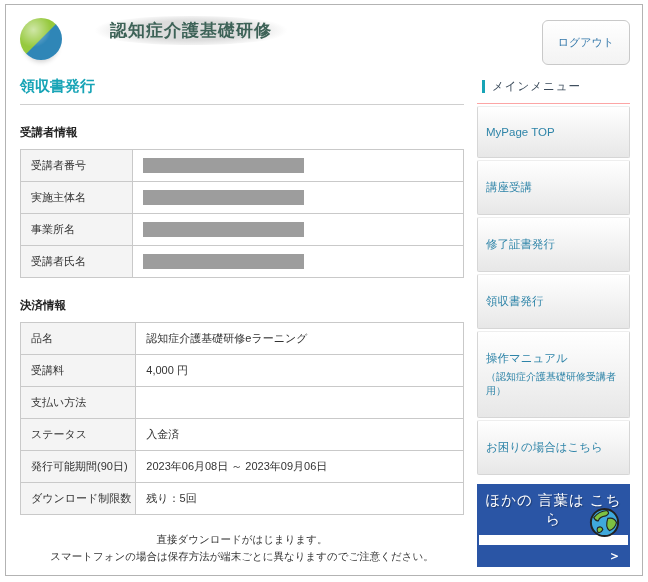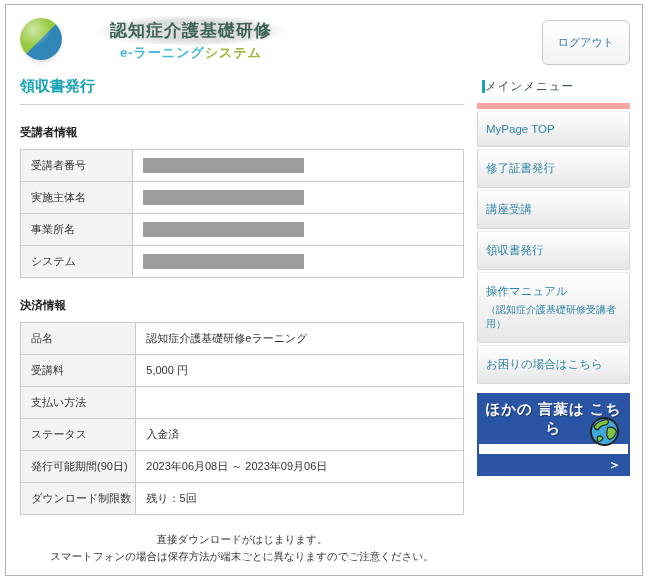--- a/index.html
+++ b/index.html
@@ -49,51 +49,50 @@
   .sec-title{font-size:11.5px;font-weight:bold;color:#222;margin:20px 0 9px;}
   .info-table{width:100%;border-collapse:collapse;font-size:11px;border-radius:19px;}
   .info-table th,.info-table td{border:1px solid #c9c9c9;padding:8px 10px;
     text-align:left;font-weight:normal;vertical-align:middle;}
   .info-table th{width:112px;background:#f4f4f4;white-space:nowrap;padding-right:4px;}
   .info-table td{background:#fff;}
   .redact-bar{display:block;width:52%;height:15px;background:#9d9d9d;}
   .note{margin-top:16px;text-align:center;font-size:10.5px;color:#333;line-height:1.6;}
 
   
-  .menu-header{display:flex;align-items:center;padding:8px 5px 9px;
-    border-bottom:6px solid #fca5a5;font-size:11.5px;color:#3a4a5a;letter-spacing:1px;}
+  .menu-header{display:flex;align-items:center;gap:7px;padding:8px 5px 9px;
+    border-bottom:1px solid #fca5a5;font-size:11.5px;color:#3a4a5a;letter-spacing:1px;}
   .accent-bar{display:inline-block;width:3px;height:13px;background:var(--accent);}
   .menu{list-style:none;}
   .menu-item{background:linear-gradient(#ffffff,#e7e7e7);border:1px solid #d6d6d6;
-    border-top-color:#eee;border-radius:2px;padding:11px 8px;margin-top:2px;
+    border-top-color:#eee;border-radius:2px;padding:19px 8px;margin-top:2px;
     cursor:pointer;}
   .mi-label{font-size:11.5px;color:var(--link);}
   .mi-sub{font-size:10px;color:var(--link);margin-top:4px;}
 
   
   .lang-box{margin-top:9px;border:2px solid var(--blue);background:#fff;position:relative;}
-  .lang-header{background:var(--blue);color:#fff;font-weight:bold;font-size:14.5px;
+  .lang-header{background:var(--blue);color:#fff;font-weight:normal;font-size:14.5px;
     text-align:center;padding:5px 2px 6px;letter-spacing:1px;
     text-shadow:1px 1px 1px rgba(0,0,0,.35);}
   .lang-list{list-style:none;padding:6px 6px 4px 7px;}
   .lang-list li{font-size:9.5px;color:#1a1a1a;line-height:1.55;white-space:nowrap;}
   .globe{position:absolute;right:7px;bottom:26px;}
   .lang-footer{background:var(--blue);height:20px;text-align:right;padding:1px 7px 0;cursor:pointer;}
   .chev{color:#fff;font-size:13px;font-weight:bold;line-height:18px;}
 </style>
 </head>
 <body>
 
 <div class="page">
 
   <header class="header">
     <div class="logo"></div>
     <div class="title-block">
       <div class="app-title">認知症介護基礎研修</div>
-      <div class="app-subtitle"><span class="sub-accent">e-ラーニング</span><span class="sub-rest">システム</span></div>
     </div>
     <button class="logout">ログアウト</button>
   </header>
 
 
   <div class="content">
 
     <main class="main">
       <h1 class="page-title">領収書発行</h1>
       <hr class="title-rule">
@@ -114,40 +113,40 @@
                   <span class="redact-bar"></span>
                 </td>
             </tr>
               <tr>
               <th>事業所名</th>
               <td>
                   <span class="redact-bar"></span>
                 </td>
             </tr>
               <tr>
-              <th>システム</th>
+              <th>受講者氏名</th>
               <td>
                   <span class="redact-bar"></span>
                 </td>
             </tr>
             </tbody>
         </table>
       </section>
 
       <section>
         <h2 class="sec-title">決済情報</h2>
         <table class="info-table">
           <tbody>
               <tr>
               <th>品名</th>
               <td>認知症介護基礎研修eラーニング</td>
             </tr>
               <tr>
               <th>受講料</th>
-              <td>5,000 円</td>
+              <td>4,000 円</td>
             </tr>
               <tr>
               <th>支払い方法</th>
               <td></td>
             </tr>
               <tr>
               <th>ステータス</th>
               <td>入金済</td>
             </tr>
               <tr>
@@ -173,25 +172,25 @@
       <div class="menu-header">
         <span class="accent-bar"></span>
         <span>メインメニュー</span>
       </div>
       <ul class="menu">
           <li class="menu-item">
           <div class="mi-label">MyPage TOP</div>
 
         </li>
           <li class="menu-item">
+          <div class="mi-label">講座受講</div>
+
+        </li>
+          <li class="menu-item">
           <div class="mi-label">修了証書発行</div>
-
-        </li>
-          <li class="menu-item">
-          <div class="mi-label">講座受講</div>
 
         </li>
           <li class="menu-item">
           <div class="mi-label">領収書発行</div>
 
         </li>
           <li class="menu-item">
           <div class="mi-label">操作マニュアル</div>
           <div class="mi-sub">（認知症介護基礎研修受講者用）</div>
         </li>

